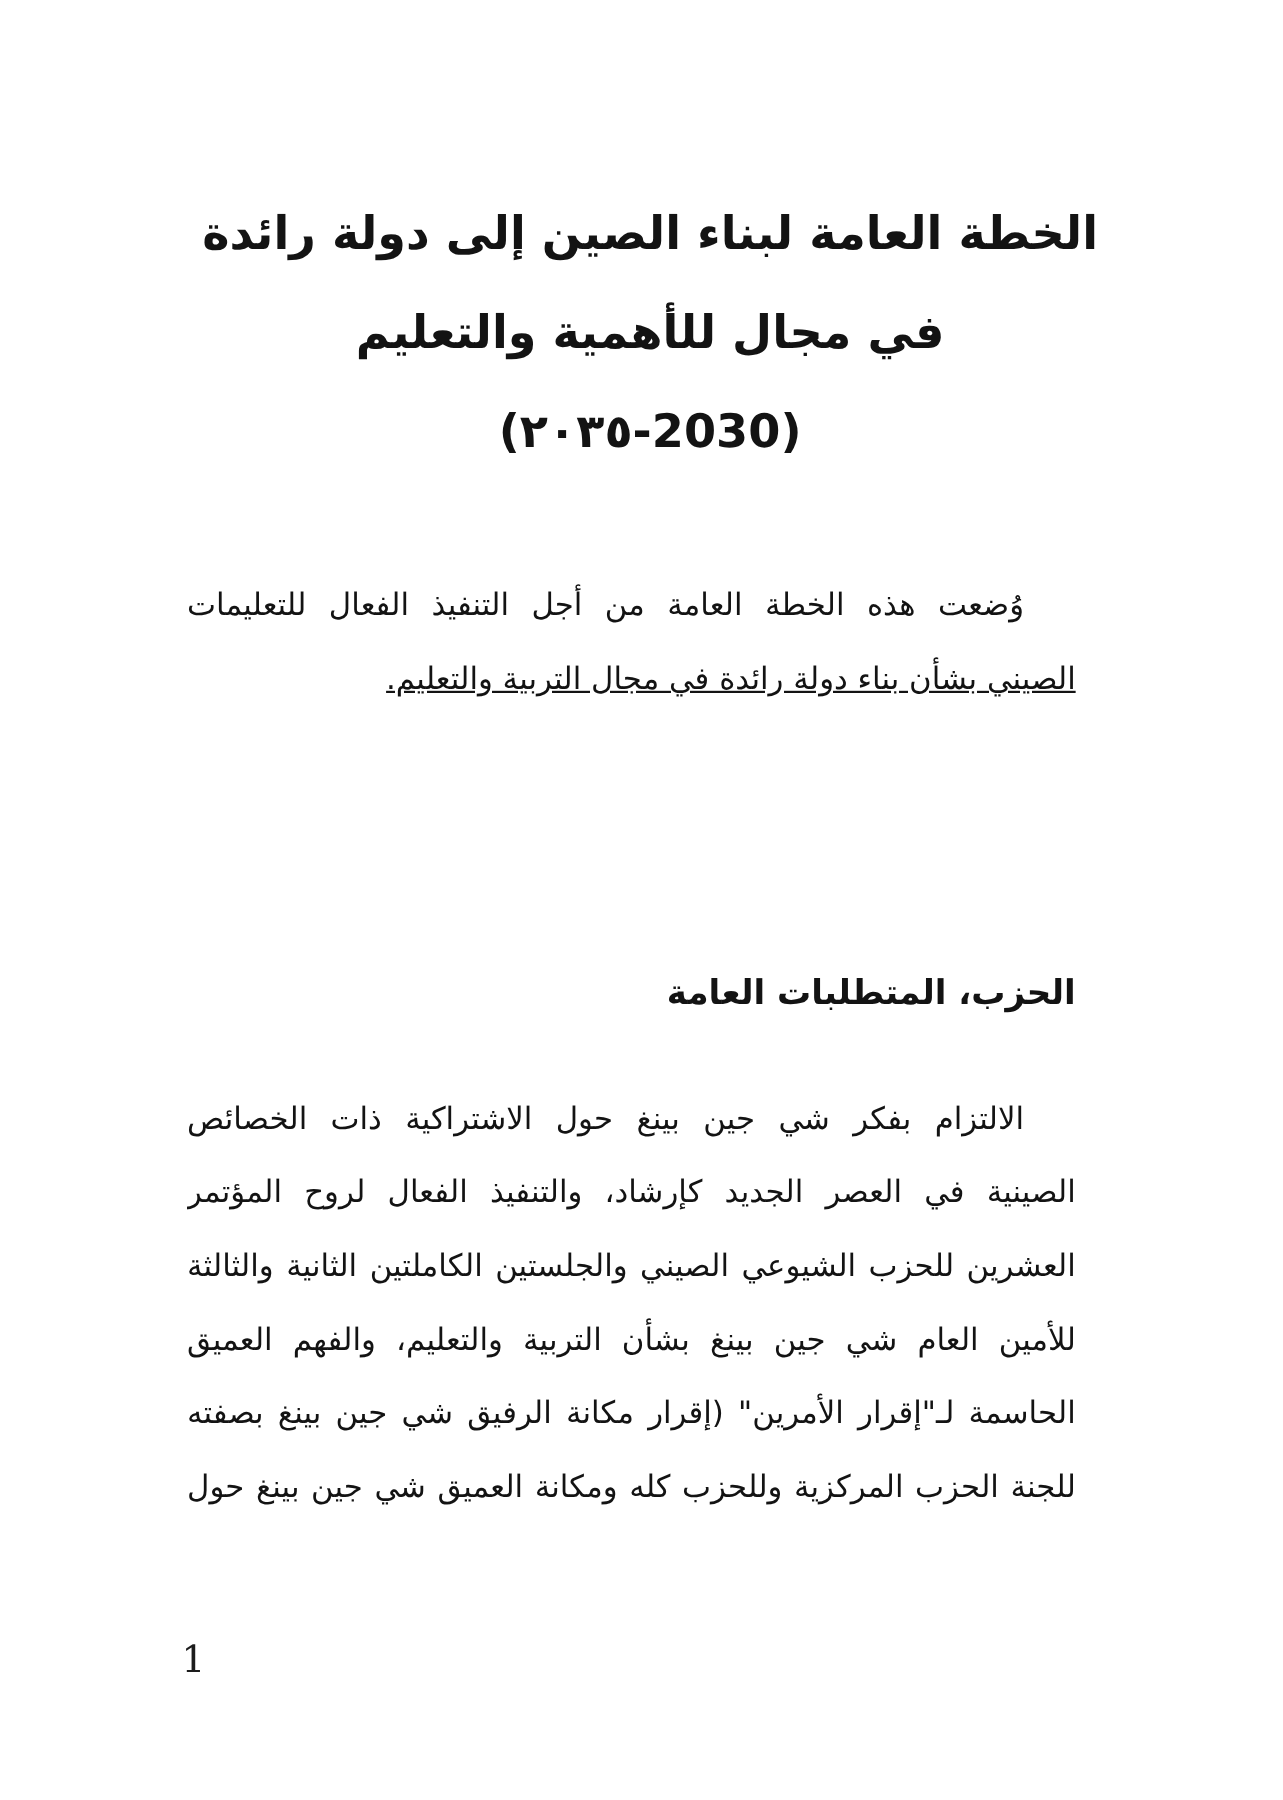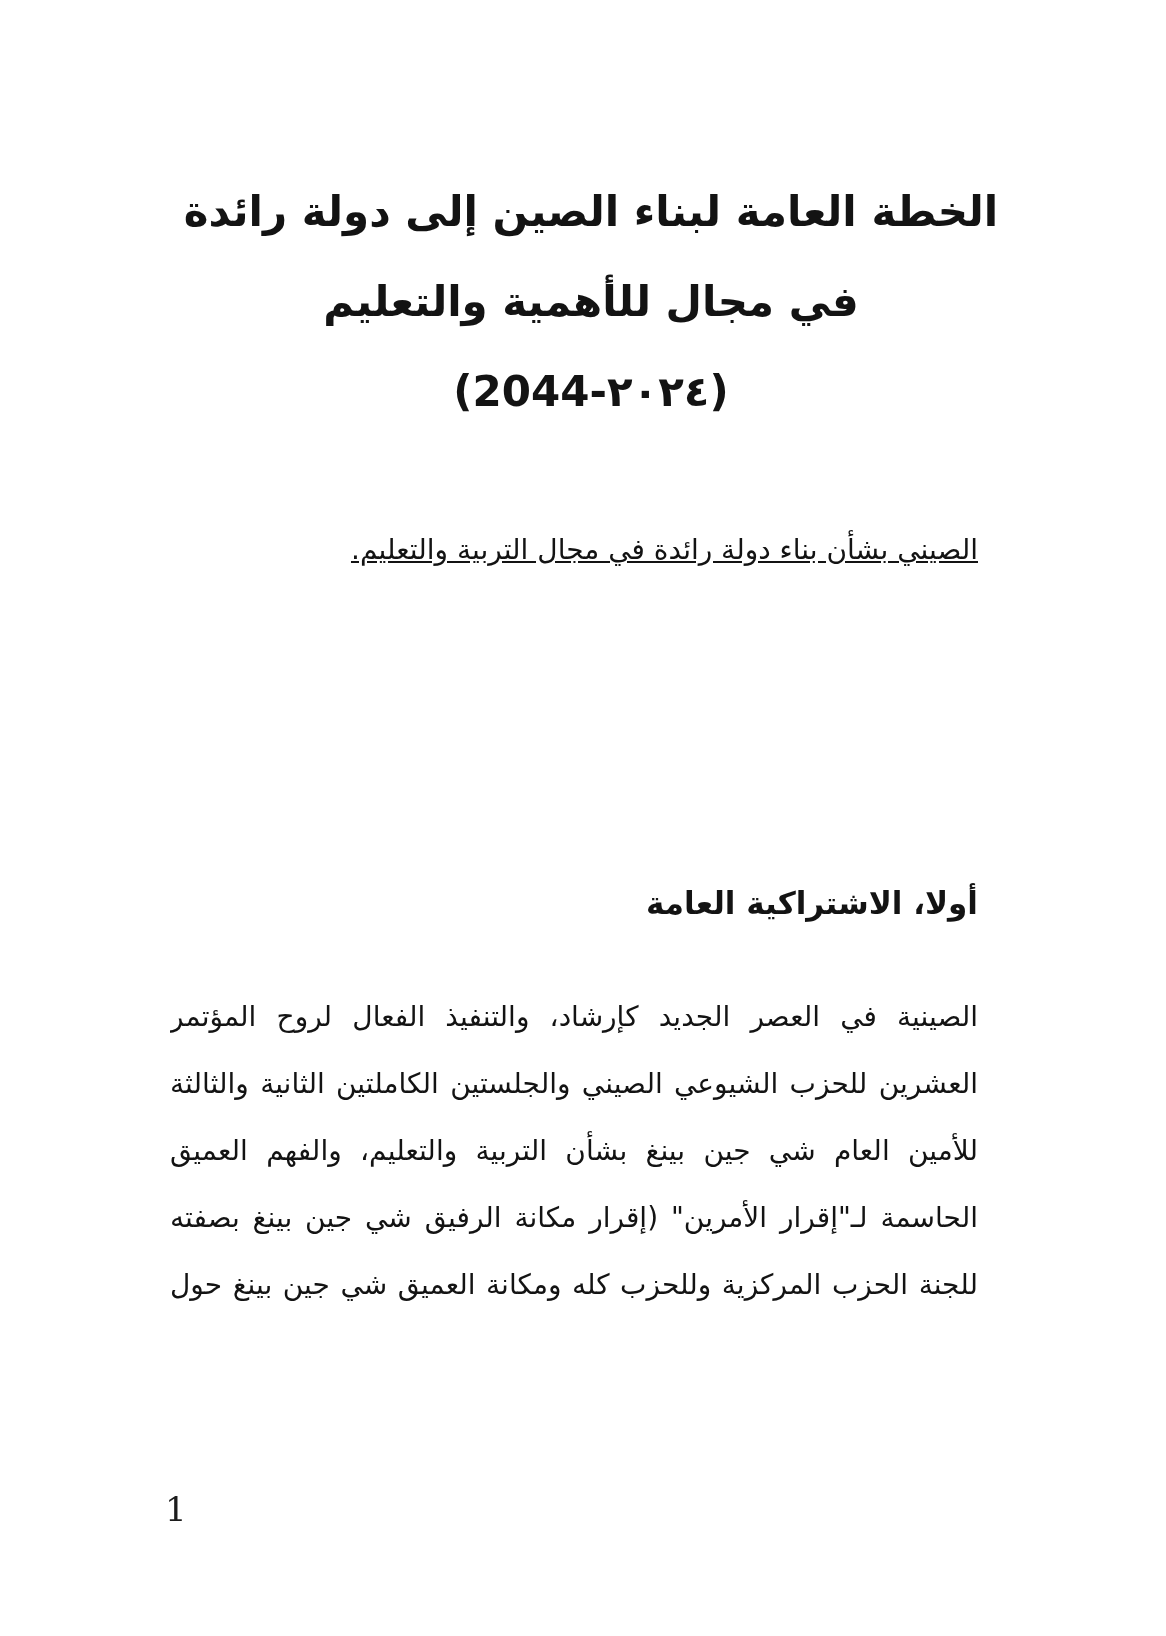--- a/index.html
+++ b/index.html
@@ -80,30 +80,32 @@
   }
 </style>
 </head>
 <body>
 
 <div class="page">
 
   <header class="title-block">
     <div>الخطة العامة لبناء الصين إلى دولة رائدة</div>
     <div>في مجال للأهمية والتعليم</div>
-    <div class="title-years">(٢٠٢٤-2044)</div>
+    <div class="title-years">(2030-٢٠٣٥)</div>
   </header>
 
   <section class="para intro-block">
+    <div class="pline first">وُضعت هذه الخطة العامة من أجل التنفيذ الفعال للتعليمات</div>
     <div class="pline last">الصيني بشأن بناء دولة رائدة في مجال التربية والتعليم.</div>
   </section>
 
-  <h2 class="section-heading">أولا، الاشتراكية العامة</h2>
+  <h2 class="section-heading">الحزب، المتطلبات العامة</h2>
 
   <section class="para body-block">
+    <div class="pline first">الالتزام بفكر شي جين بينغ حول الاشتراكية ذات الخصائص</div>
     <div class="pline">الصينية في العصر الجديد كإرشاد، والتنفيذ الفعال لروح المؤتمر الوطني</div>
     <div class="pline">العشرين للحزب الشيوعي الصيني والجلستين الكاملتين الثانية والثالثة</div>
     <div class="pline">للأمين العام شي جين بينغ بشأن التربية والتعليم، والفهم العميق للأهمية</div>
     <div class="pline">الحاسمة لـ"إقرار الأمرين" (إقرار مكانة الرفيق شي جين بينغ بصفته نواة</div>
     <div class="pline">للجنة الحزب المركزية وللحزب كله ومكانة العميق شي جين بينغ حول</div>
   </section>
 
   <div class="page-number">1</div>
 
 </div>

